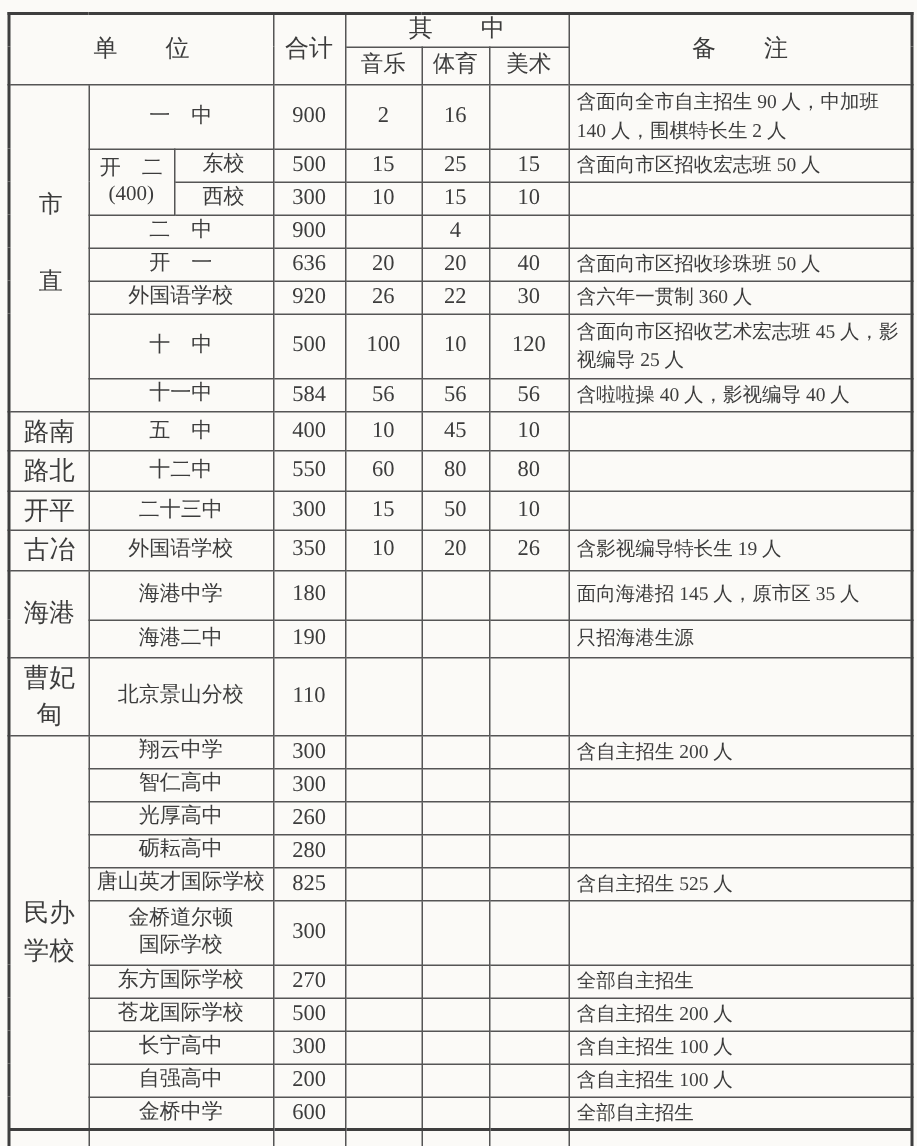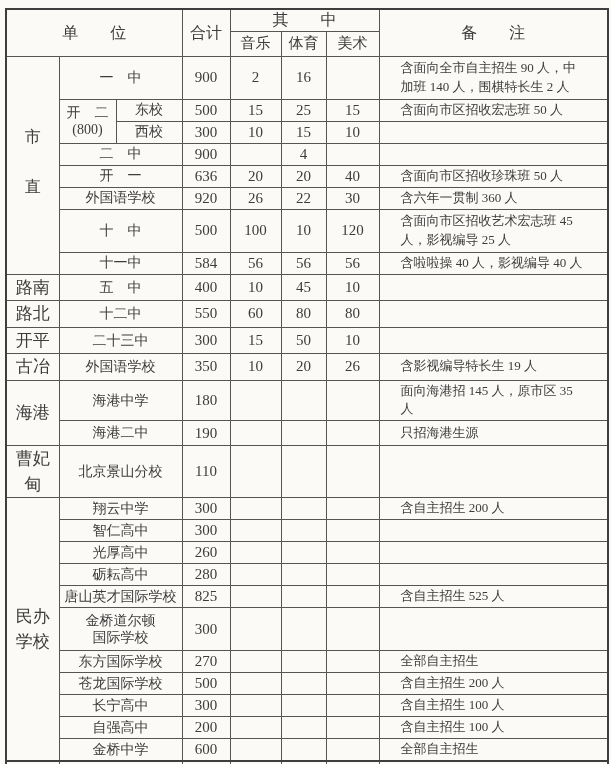--- a/index.html
+++ b/index.html
@@ -25,21 +25,21 @@
     font-size: 15px;
     font-weight: normal;
     overflow: hidden;
     line-height: 1.25;
   }
   th.big { font-size: 16px; }
   td.school, td.campus { white-space: pre-line; font-size: 14px; }
   td.remark {
     text-align: left;
     font-size: 13px;
-    padding: 1px 21px;
+    padding: 1px 5px;
     line-height: 1.45;
   }
   td.num { font-size: 15px; }
   td.region { font-size: 17px; line-height: 1.5; }
   td.vert {
     writing-mode: vertical-lr;
     text-orientation: upright;
     letter-spacing: 3.2em;
     text-align: center;
     font-size: 16px;
@@ -84,21 +84,21 @@
     <td class="region vert" rowspan="8">市直</td>
     <td class="school" colspan="2">一　中</td>
     <td class="num">900</td>
     <td class="num">2</td>
     <td class="num">16</td>
     <td class="num"></td>
     <td class="remark">含面向全市自主招生 90 人，中加班 140 人，围棋特长生 2 人</td>
   </tr>
   <tr>
     <td class="school" rowspan="2">开　二
-(800)</td>
+(400)</td>
     <td class="campus">东校</td>
     <td class="num">500</td>
     <td class="num">15</td>
     <td class="num">25</td>
     <td class="num">15</td>
     <td class="remark">含面向市区招收宏志班 50 人</td>
   </tr>
   <tr>
     <td class="campus">西校</td>
     <td class="num">300</td>

